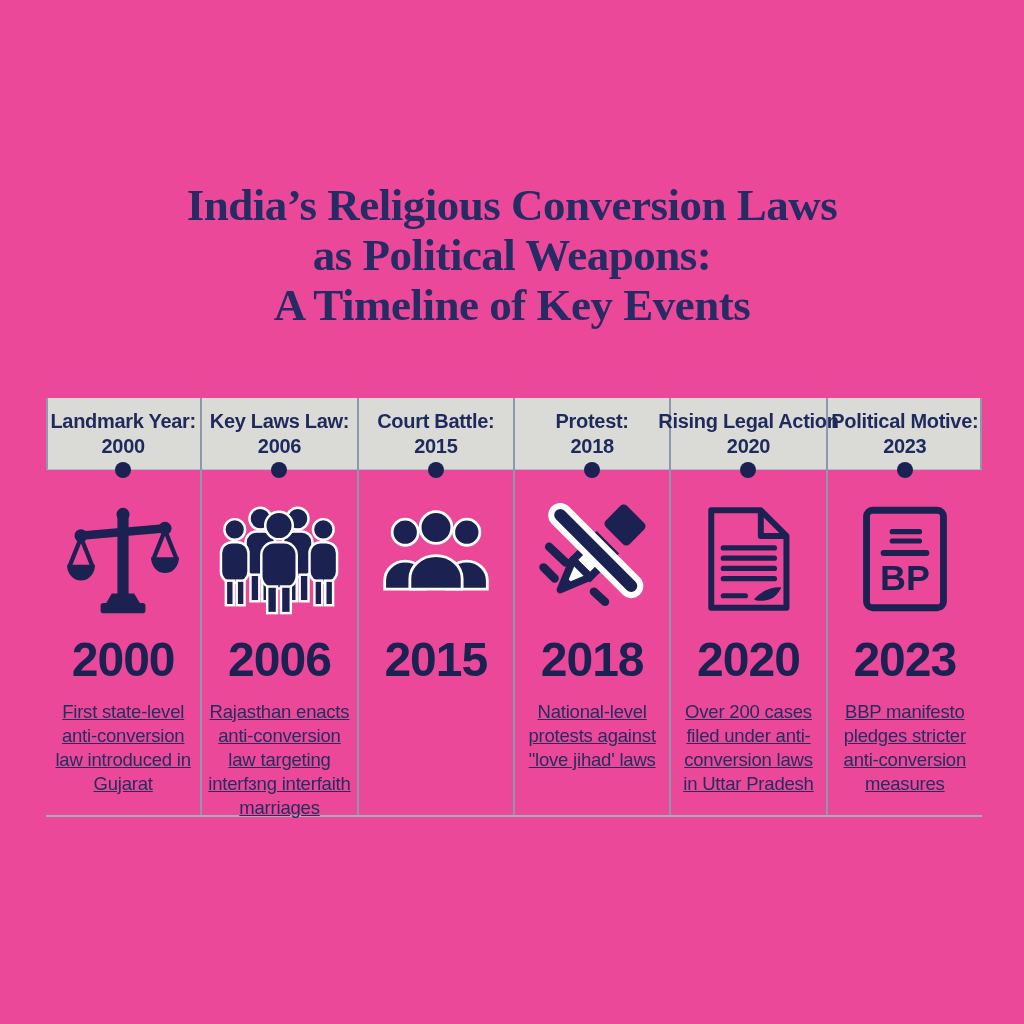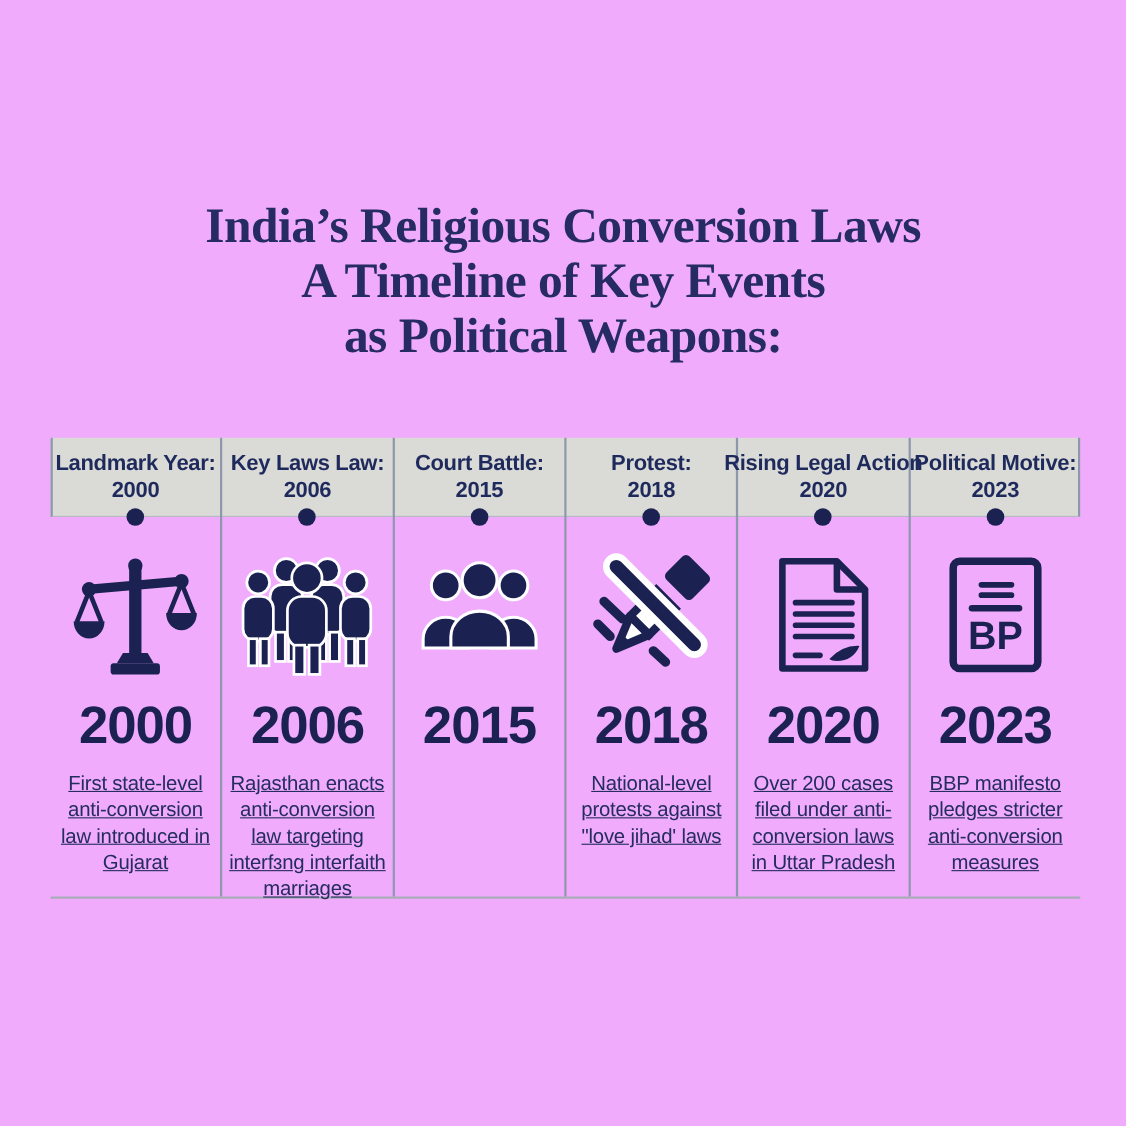--- a/index.html
+++ b/index.html
@@ -1,17 +1,17 @@
 <!DOCTYPE html>
 <html><head>
 <meta charset="utf-8">
 <style>
   html,body { margin:0; padding:0; background:#fdfdfd; }
   body { width:1024px; height:1024px; font-family:"Liberation Sans", sans-serif; }
-  .page { position:relative; width:1024px; height:1024px; overflow:hidden; background:#f0abfc; }
+  .page { position:relative; width:1024px; height:1024px; overflow:hidden; background:#ec4899; }
 
   .title { position:absolute; top:180px; left:0; width:100%; margin:0;
            text-align:center; font-family:"Liberation Serif", serif; font-weight:700;
            font-size:45px; line-height:50px; letter-spacing:-0.5px; color:#262c63; }
   .title span { display:block; }
 
   .timeline { position:absolute; left:46px; top:398px; width:936px; height:419px;
               border-bottom:2px solid #a8adb9; box-sizing:border-box; }
   .band { position:absolute; top:0; left:0; width:100%; height:72px; background:#dadad6;
           box-sizing:border-box; border-left:2px solid #8e98ad; border-right:2px solid #8e98ad;
@@ -34,22 +34,22 @@
   svg { display:block; overflow:visible; }
   .ic { fill:#1b2252; stroke:none; }
 </style>
 </head>
 <body>
 
 <div class="page">
 
   <h1 class="title">
     <span>India’s Religious Conversion Laws</span>
+    <span>as Political Weapons:</span>
     <span>A Timeline of Key Events</span>
-    <span>as Political Weapons:</span>
   </h1>
 
   <div class="timeline">
     <div class="band"></div>
     <div class="cols">
 
       <div class="col">
         <div class="hdr">
           <div>Landmark Year:</div>
           <div>2000</div>

